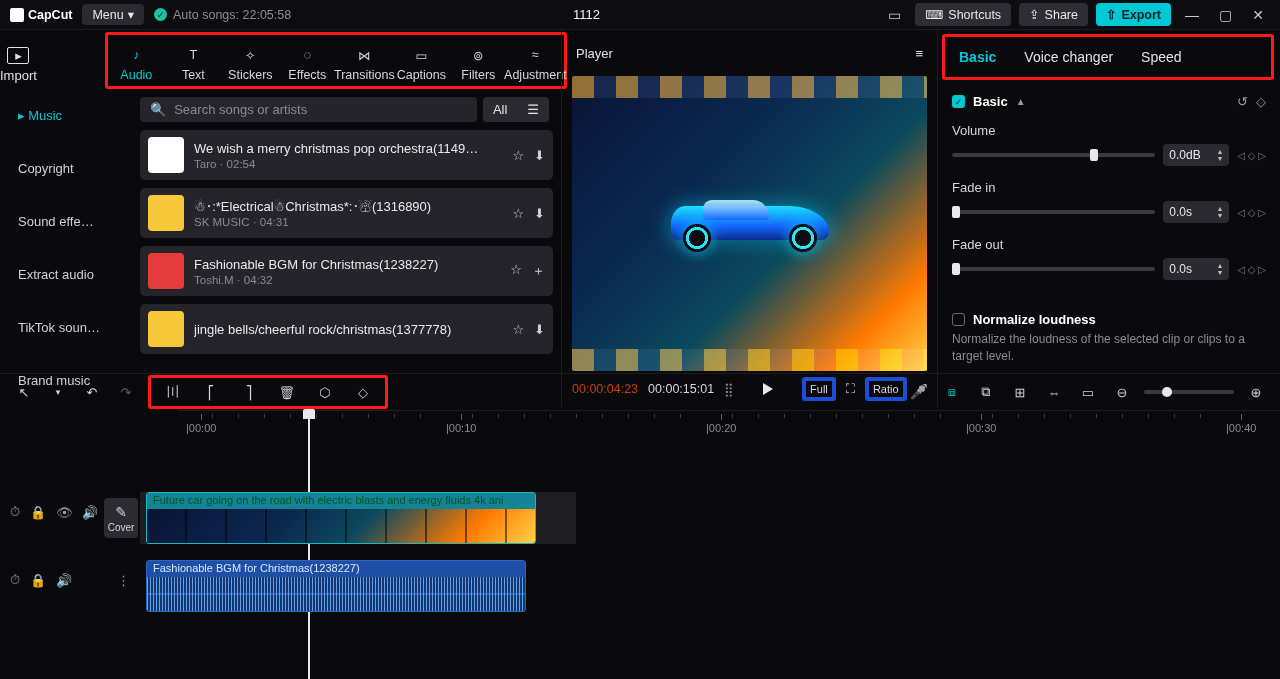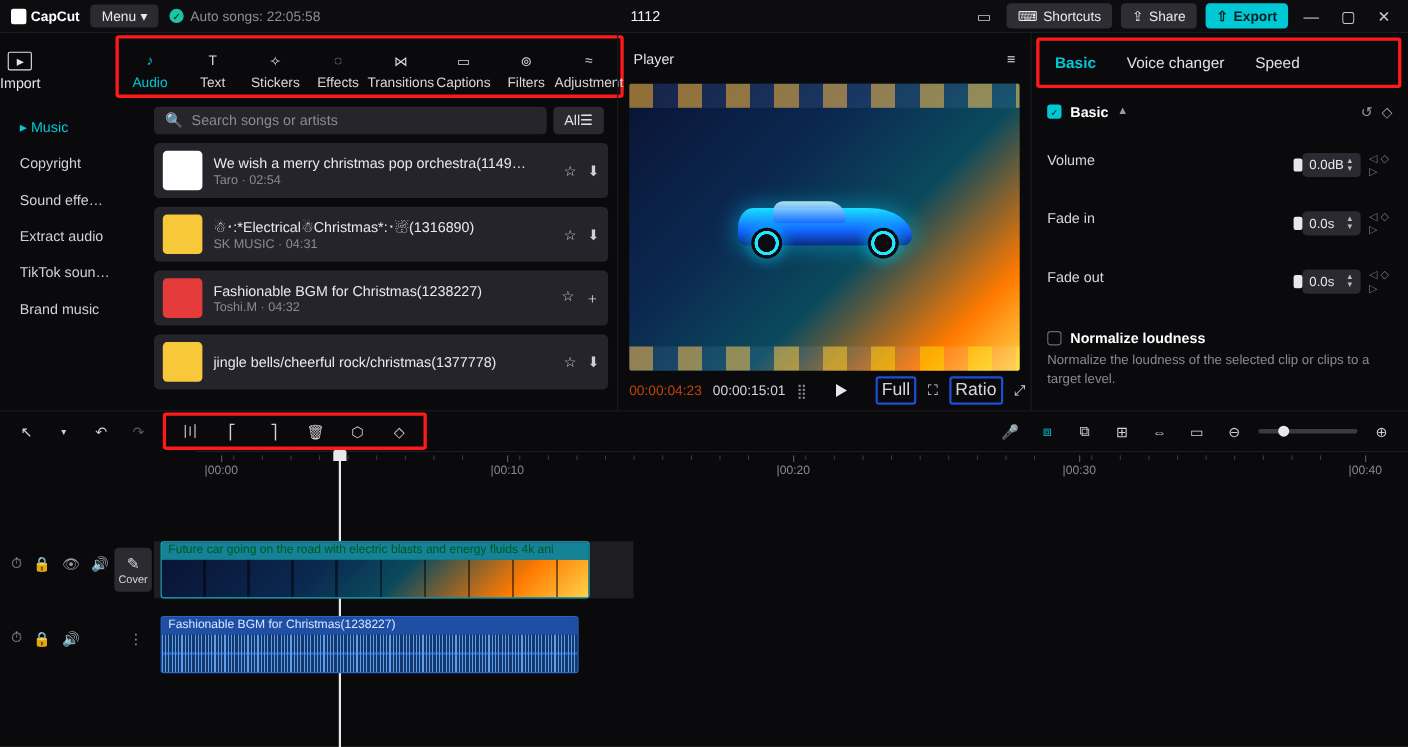--- a/index.html
+++ b/index.html
@@ -25,28 +25,28 @@
   .tabs-col { display:flex; flex-direction:column; }
   .tab-strip { display:flex; align-items:flex-end; height:57px; border:3px solid #ff1a1a; border-radius:3px; margin:2px 4px 0 68px; padding-bottom:4px; }
   .tab-strip-wrap { display:flex; }
   .import-box { width:60px; display:flex; flex-direction:column; align-items:center; justify-content:flex-end; gap:4px; padding-bottom:6px; color:#e2e2e6; }
   .import-box .imp-icn { width:22px; height:17px; border:1.5px solid #e2e2e6; border-radius:2px; display:flex; align-items:center; justify-content:center; }
   .media-tab { width:57px; display:flex; flex-direction:column; align-items:center; gap:4px; color:#d7d7da; font-size:12.5px; }
   .media-tab.active { color:#00c8d5; }
   .media-tab .mi { width:18px; height:18px; }
 
   .media-body { display:flex; flex:1; min-height:0; }
-  .side-cats { width:140px; display:flex; flex-direction:column; gap:0; padding:10px 10px; }
+  .side-cats { width:140px; display:flex; flex-direction:column; gap:20px; padding:10px 10px; }
   .cat { background:transparent; color:#d1d1d6; padding:9px 8px; border-radius:4px; font-size:13px; white-space:nowrap; overflow:hidden; text-overflow:ellipsis; }
   .cat.active { color:#00c8d5; }
 
   .song-col { flex:1; display:flex; flex-direction:column; min-width:0; padding-right:8px; }
   .search-row { display:flex; gap:6px; padding:8px 4px 8px 0; }
   .search-box { flex:1; background:#25252b; border-radius:4px; display:flex; align-items:center; gap:8px; padding:5px 10px; color:#8a8a92; }
-  .all-btn { background:#2a2a30; border-radius:4px; padding:5px 10px; color:#e2e2e6; display:flex; align-items:center; gap:0; }
+  .all-btn { background:#2a2a30; border-radius:4px; padding:5px 10px; color:#e2e2e6; display:flex; align-items:center; gap:20px; }
 
   .song-list { flex:1; overflow:hidden; display:flex; flex-direction:column; gap:8px; }
   .song { background:#24242a; border-radius:5px; height:50px; display:flex; align-items:center; padding:0 8px; gap:10px; }
   .song.first { height:26px; border-radius:0 0 5px 5px; }
   .thumb { width:36px; height:36px; border-radius:4px; flex:none; }
   .song-text { flex:1; min-width:0; }
   .st-title { color:#e9e9ed; font-size:13px; white-space:nowrap; overflow:hidden; text-overflow:ellipsis; }
   .st-sub { color:#8a8a92; font-size:11.5px; margin-top:2px; }
   .song-actions { display:flex; gap:10px; color:#cfcfd5; }
 
@@ -69,34 +69,34 @@
   .car-cockpit{ position:absolute; left:38px; top:4px; width:66px; height:20px;
      background:linear-gradient(180deg,#bff4ff,#1466ff); border-radius:14px 26px 6px 6px; opacity:.9; }
   .wheel{ position:absolute; bottom:0; width:28px; height:28px; border-radius:50%;
      background:radial-gradient(circle,#0b0b10 40%,#24e7ff 42% 55%,#0b0b10 57%);
      box-shadow:0 0 12px 3px rgba(0,220,255,.45); }
   .wheel.l{ left:18px; } .wheel.r{ right:18px; }
   .player-ctrl { height:36px; display:flex; align-items:center; padding:0 10px; gap:10px; }
   .tc-cur { color:#c2410c; font-size:12.5px; }
   .tc-tot { color:#d7d7da; font-size:12.5px; }
   .pc-spacer { flex:1; }
-  .pc-btn { color:#d7d7da; font-size:16px; padding:2px 4px; border:2px solid #1d4ed8; border-radius:3px; }
+  .pc-btn { color:#d7d7da; font-size:11px; padding:2px 4px; border:4px solid #1d4ed8; border-radius:3px; }
   .play-icn { width:0; height:0; border-left:10px solid #e8e8ec; border-top:6px solid transparent; border-bottom:6px solid transparent; margin:0 6px; }
 
   
   .props-col { display:flex; flex-direction:column; }
   .prop-tabs { height:46px; display:flex; align-items:center; gap:28px; padding:0 14px; border:3px solid #ff1a1a; border-radius:3px; margin:4px 6px 4px 4px; }
   .prop-tab { color:#e2e2e6; font-size:14px; }
   .prop-tab.active { color:#00c8d5; font-weight:bold; }
   .prop-body { flex:1; padding:10px 14px; display:flex; flex-direction:column; gap:14px; }
   .section-row { display:flex; align-items:center; gap:8px; }
   .chk { width:13px; height:13px; border-radius:3px; background:#00c8d5; display:flex; align-items:center; justify-content:center; color:#022; font-size:9px; }
   .section-title { color:#fff; font-weight:bold; }
   .section-r { margin-left:auto; display:flex; gap:8px; color:#9a9aa2; }
-  .ctrl { display:flex; flex-direction:row; gap:6px;margin-top:15px; }
+  .ctrl { display:flex; flex-direction:column; gap:6px; }
   .ctrl-row { display:flex; align-items:center; gap:8px; }
   .label { color:#d7d7da; width:100%; }
   .slider { flex:1; height:4px; background:#3a3a42; border-radius:2px; position:relative; }
   .slider .knob { position:absolute; top:-4px; width:8px; height:12px; background:#e8e8ec; border-radius:2px; }
   .valbox { background:#2a2a30; border-radius:4px; width:66px; height:22px; display:flex; align-items:center; justify-content:space-between; padding:0 6px; color:#e8e8ec; font-size:12px; }
   .spin { display:flex; flex-direction:column; font-size:7px; line-height:7px; color:#bdbdc4; }
   .kf { display:flex; gap:4px; color:#7d7d86; font-size:10px; }
   .norm-sec { margin-top:18px; }
   .norm-desc { color:#8a8a92; font-size:12px; line-height:1.4; margin-top:4px; }
 

